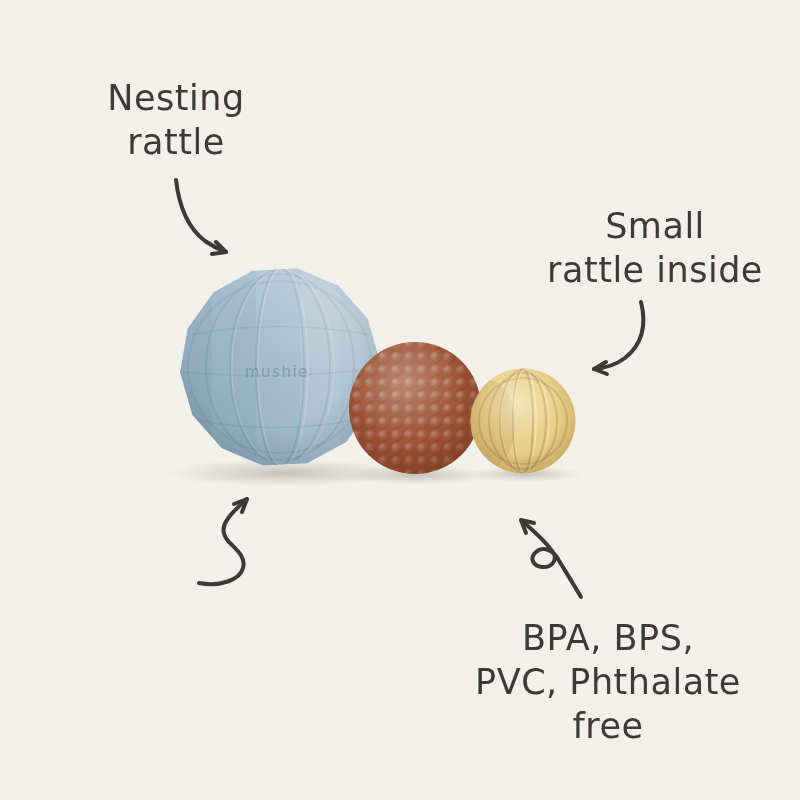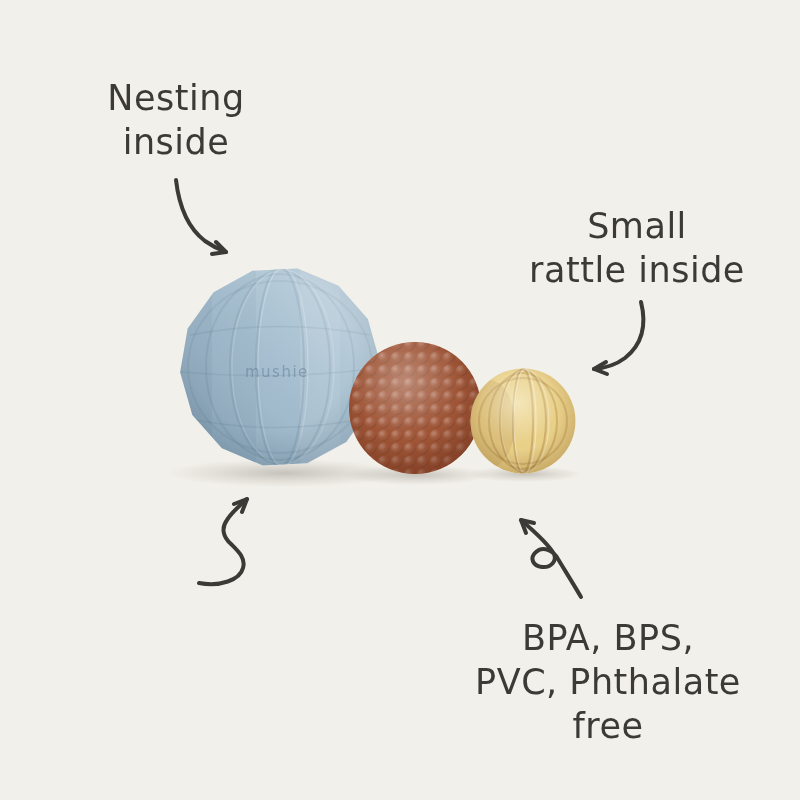--- a/index.html
+++ b/index.html
@@ -154,22 +154,22 @@
         <polyline class="ink" points="242,512 247,499 234,504"></polyline>
       </g>
       <g>
         <path class="ink" d="M 521,520 C 535,532 549,545 554,554 C 557,561 551,568 542,567 C 533,566 529,558 536,552 C 543,546 553,550 558,559 C 564,569 574,585 581,597"></path>
         <polyline class="ink" points="534,523 521,520 526,533"></polyline>
       </g>
     </g>
   </svg>
 
   <div class="label" style="left:46px;top:76px;width:260px;">Nesting
-inside</div>
+rattle</div>
 
-  <div class="label" style="left:497px;top:204px;width:280px;">Small
+  <div class="label" style="left:515px;top:204px;width:280px;">Small
 rattle inside</div>
 
 
   <div class="label" style="left:458px;top:616px;width:300px;">BPA, BPS,
 PVC, Phthalate
 free</div>
 </div>
 
 </body></html>

